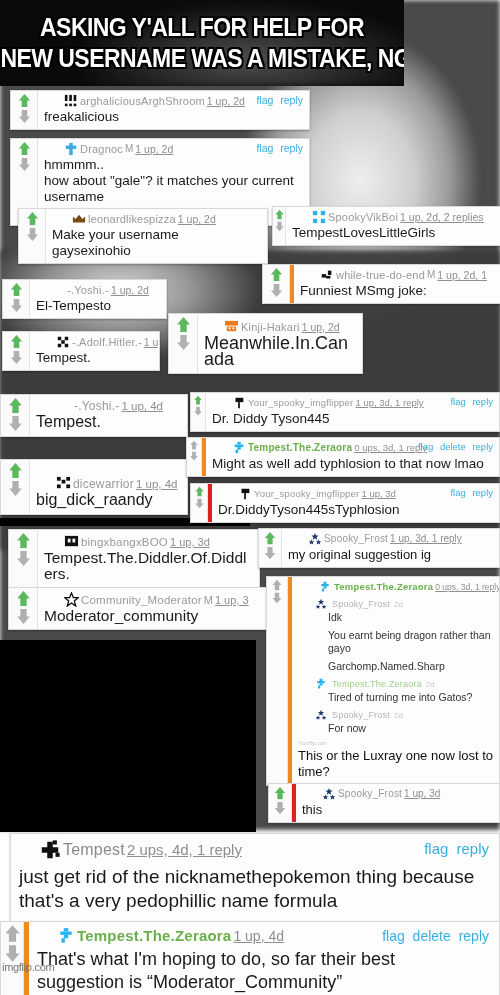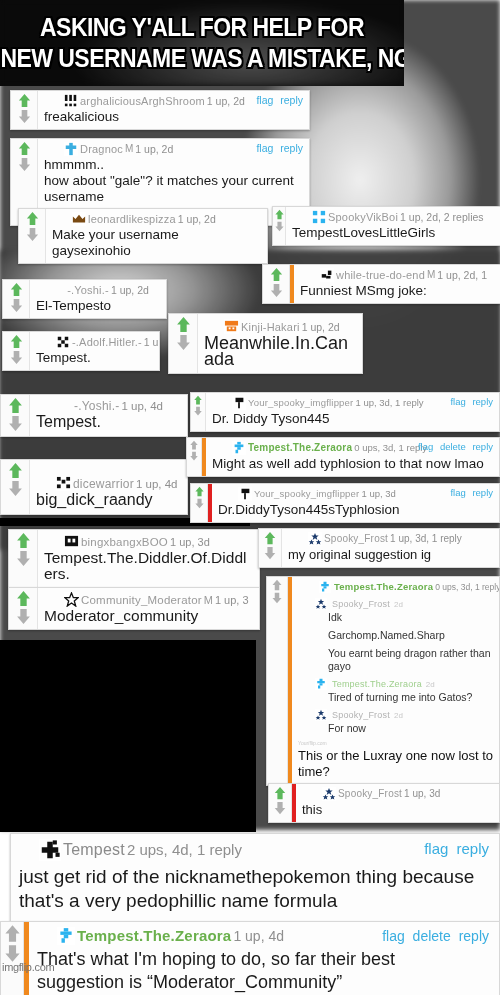--- a/index.html
+++ b/index.html
@@ -86,21 +86,21 @@
   .body{flex:1;min-width:0;padding:3px 6px 4px 6px;position:relative;}
   .stripe{width:4px;min-width:4px;}
   .st-orange{background:#f0891e;}
   .st-red{background:#e02020;}
 
   .meta{display:flex;align-items:center;gap:2px;white-space:nowrap;line-height:14px;margin-left:20px;}
   .avatar{width:14px;height:14px;min-width:14px;display:block;image-rendering:pixelated;}
   .uname{font-size:11px;color:#9a9a9a;letter-spacing:.2px;}
   .uname.green{color:#6ab04c;font-weight:bold;}
   .modflag{font-size:10px;color:#9a9a9a;}
-  .stats{font-size:10.5px;color:#8f8f8f;}
+  .stats{font-size:10.5px;color:#8f8f8f;text-decoration:underline;}
   .acts{position:absolute;right:6px;top:3px;font-size:10.5px;color:#3aaee0;white-space:nowrap;}
   .acts span{margin-left:4px;}
   .ctext{font-size:13.5px;color:#1a1a1a;line-height:16px;margin-top:1px;word-wrap:break-word;}
 
   
   .subreply{margin:4px 0 0 16px;}
   .subhead{display:flex;align-items:center;gap:4px;}
   .subname{font-size:9px;color:#b2b2b2;letter-spacing:.2px;}
   .subname.green{color:#9fcf8d;}
   .subtime{font-size:8px;color:#c8c8c8;}
@@ -513,21 +513,21 @@
               <rect x="9" y="5" width="3" height="4" fill="#fff"></rect>
             </svg>
           <span class="uname" style="font-size:11.5px;">bingxbangxBOO</span>
           <span class="stats" style="font-size:11px;">1 up, 3d</span>
         </div>
         <div class="ctext" style="font-size:15.5px;">Tempest.The.Diddler.Of.Diddlers.</div>
       </div>
     </div>
   </div>
 
-  <div class="card" style="left:8px;top:587px;width:252px;">
+  <div class="card" style="left:8px;top:587px;width:284px;">
     <div class="crow">
       <div class="votes" style="width:28px;min-width:28px;">
         <svg class="arrow" viewBox="0 0 16 16" style="width:17px;height:17px;">
             <path d="M8 1 L14 8 H11 V15 H5 V8 H2 Z" fill="#5cb85c"></path>
           </svg>
         <svg class="arrow" viewBox="0 0 16 16" style="width:17px;height:17px;">
             <path d="M8 15 L2 8 H5 V1 H11 V8 H14 Z" fill="#b0b0b0"></path>
           </svg>
       </div>
       <div class="body" style="padding:4px 6px 5px 6px;">
@@ -601,22 +601,22 @@
             <svg class="avatar" viewBox="0 0 16 16" style="width:12px;height:12px;">
                 <rect width="16" height="16" fill="#fff"></rect>
                 <path d="M8 1 L9.2 4 L12.2 4 L9.8 6 L10.7 9 L8 7.2 L5.3 9 L6.2 6 L3.8 4 L6.8 4 Z" fill="#1b3a6b"></path>
                 <path d="M4 8.5 L4.9 10.7 L7.2 10.7 L5.4 12.1 L6.1 14.3 L4 13 L1.9 14.3 L2.6 12.1 L0.8 10.7 L3.1 10.7 Z" fill="#1b3a6b"></path>
                 <path d="M12 8.5 L12.9 10.7 L15.2 10.7 L13.4 12.1 L14.1 14.3 L12 13 L9.9 14.3 L10.6 12.1 L8.8 10.7 L11.1 10.7 Z" fill="#1b3a6b"></path>
               </svg>
             <span class="subname">Spooky_Frost</span>
             <span class="subtime">2d</span>
           </div>
           <div class="subtext" style="margin-left:14px;">Idk</div>
+          <div class="subtext" style="margin-left:14px;">You earnt being dragon rather than gayo</div>
           <div class="subtext" style="margin-left:14px;">Garchomp.Named.Sharp</div>
-          <div class="subtext" style="margin-left:14px;">You earnt being dragon rather than gayo</div>
         </div>
 
         <div class="subreply">
           <div class="subhead">
             <svg class="avatar" viewBox="0 0 16 16" style="width:12px;height:12px;">
                 <rect width="16" height="16" fill="#fff"></rect>
                 <rect x="6" y="1" width="4" height="3" fill="#2bb3ef"></rect>
                 <rect x="3" y="4" width="10" height="3" fill="#2bb3ef"></rect>
                 <rect x="6" y="7" width="4" height="3" fill="#2bb3ef"></rect>
                 <rect x="4" y="10" width="3" height="4" fill="#2bb3ef"></rect>

